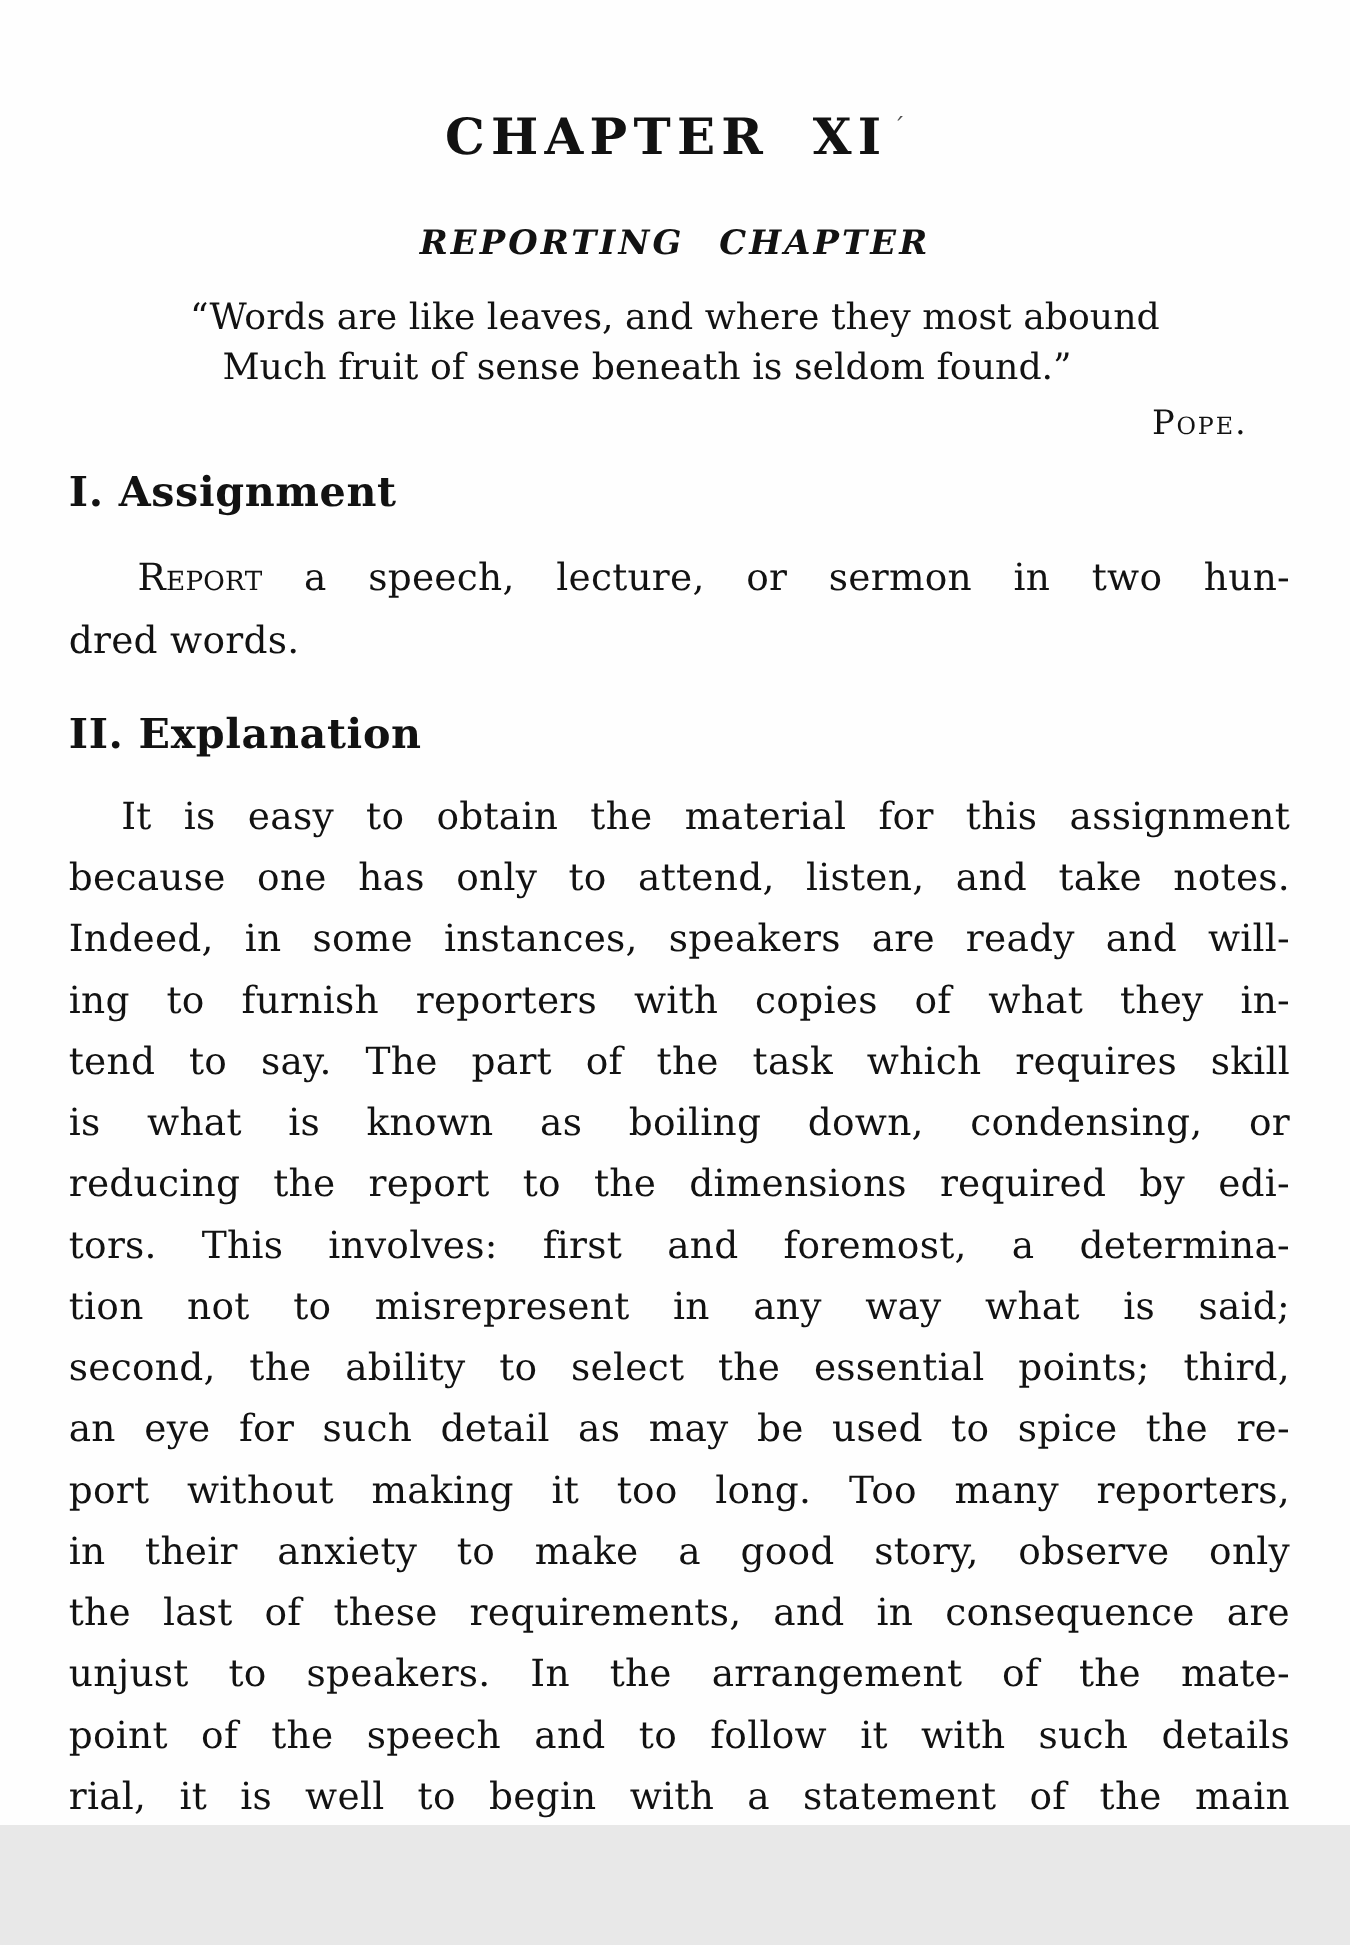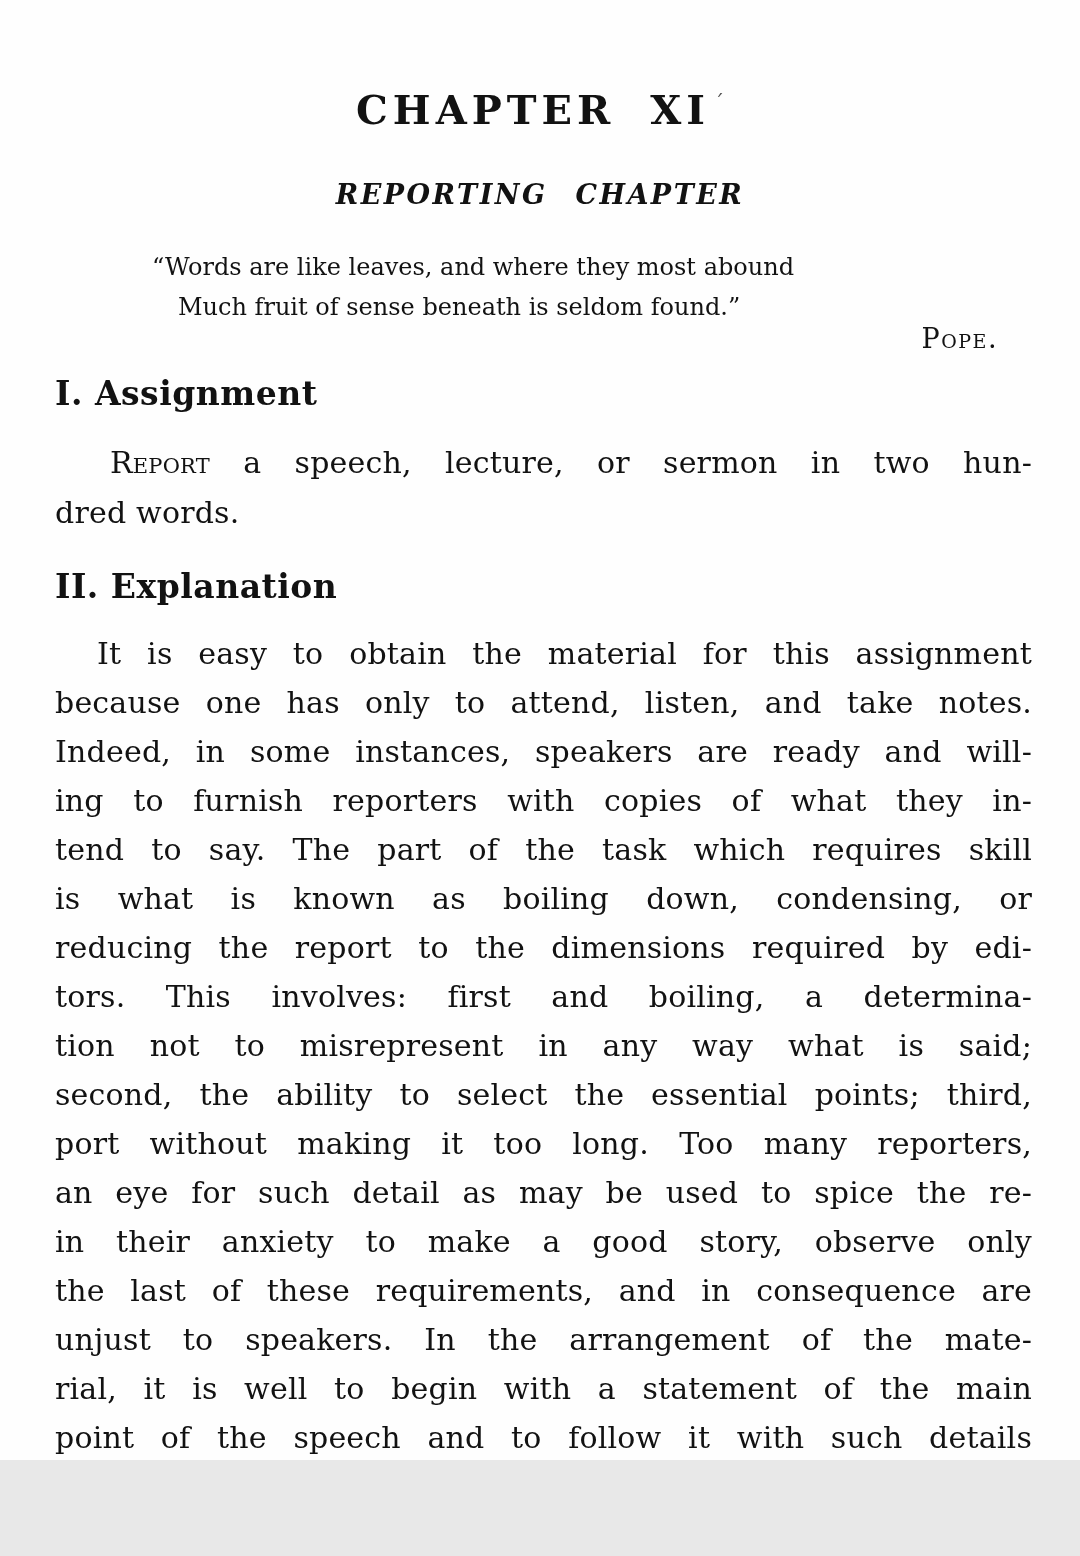--- a/index.html
+++ b/index.html
@@ -28,22 +28,22 @@
   }
   .section-title{
     position:absolute; top:179px; left:0; width:100%;
     text-align:center;
     font-style:italic; font-weight:bold;
     font-size:27px;
     letter-spacing:2.5px; word-spacing:16px;
     white-space:nowrap;
   }
   .epigraph{
-    position:absolute; top:247px; left:152px;
-    font-size:24px; line-height:40px;
+    position:absolute; top:233px; left:152px;
+    font-size:29px; line-height:40px;
     white-space:nowrap;
   }
   .epigraph .eline2{ padding-left:26px; }
   .attribution{
     position:absolute; top:323px; right:82px;
     font-size:27px;
     font-variant:small-caps;
     letter-spacing:1.5px;
   }
   .heading-1{
@@ -98,26 +98,26 @@
   <div class="heading-2">II. Explanation</div>
 
   <div class="para-explanation">
       <div class="line fill indent-sm">It is easy to obtain the material for this assignment</div>
       <div class="line fill">because one has only to attend, listen, and take notes.</div>
       <div class="line fill">Indeed, in some instances, speakers are ready and will-</div>
       <div class="line fill">ing to furnish reporters with copies of what they in-</div>
       <div class="line fill">tend to say. The part of the task which requires skill</div>
       <div class="line fill">is what is known as boiling down, condensing, or</div>
       <div class="line fill">reducing the report to the dimensions required by edi-</div>
-      <div class="line fill">tors. This involves: first and boiling, a determina-</div>
+      <div class="line fill">tors. This involves: first and foremost, a determina-</div>
       <div class="line fill">tion not to misrepresent in any way what is said;</div>
       <div class="line fill">second, the ability to select the essential points; third,</div>
+      <div class="line fill">an eye for such detail as may be used to spice the re-</div>
       <div class="line fill">port without making it too long. Too many reporters,</div>
-      <div class="line fill">an eye for such detail as may be used to spice the re-</div>
       <div class="line fill">in their anxiety to make a good story, observe only</div>
       <div class="line fill">the last of these requirements, and in consequence are</div>
       <div class="line fill">unjust to speakers. In the arrangement of the mate-</div>
+      <div class="line fill">point of the speech and to follow it with such details</div>
       <div class="line fill">rial, it is well to begin with a statement of the main</div>
-      <div class="line fill">point of the speech and to follow it with such details</div>
       <div class="line">as space permits.</div>
     </div>
 
 </div>
 
 </body></html>

